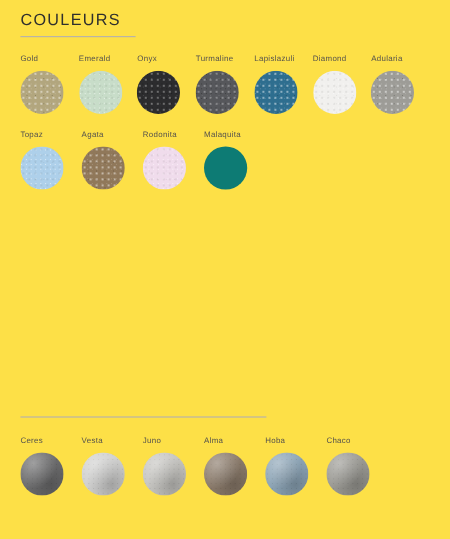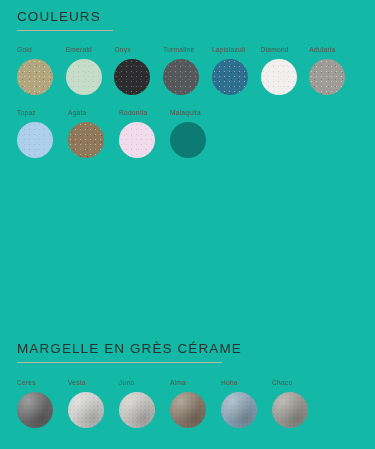--- a/index.html
+++ b/index.html
@@ -11,21 +11,21 @@
     height: 449px;
     background: #faf7ef;
     font-family: "Liberation Sans", sans-serif;
     color: #3a3a38;
     overflow: hidden;
   }
   .page {
     position: relative;
     width: 375px;
     height: 449px;
-    background: #14b8a6;
+    background: #fde047;
   }
   .section {
     padding: 0 17px;
     box-sizing: border-box;
   }
   .section-title {
     font-size: 13.5px;
     letter-spacing: 1.1px;
     font-weight: 400;
     color: #2f2f2d;
@@ -166,21 +166,20 @@
       </div>
       <div class="swatch">
         <div class="swatch-label">Malaquita</div>
         <div class="disc tex-plain" style="background-color: rgb(13, 123, 116);"></div>
       </div>
     </div>
   </div>
 
 
   <div class="section sec-gres">
-    <div class="section-title">MARGELLE EN GRÈS CÉRAME</div>
     <div class="title-rule rule-gres" style="background: rgb(185, 180, 167);"></div>
 
     <div class="swatch-row">
       <div class="swatch">
         <div class="swatch-label">Ceres</div>
         <div class="disc tex-stone" style="background-color: rgb(108, 108, 109);"></div>
       </div>
       <div class="swatch">
         <div class="swatch-label">Vesta</div>
         <div class="disc tex-stone" style="background-color: rgb(208, 208, 207);"></div>

